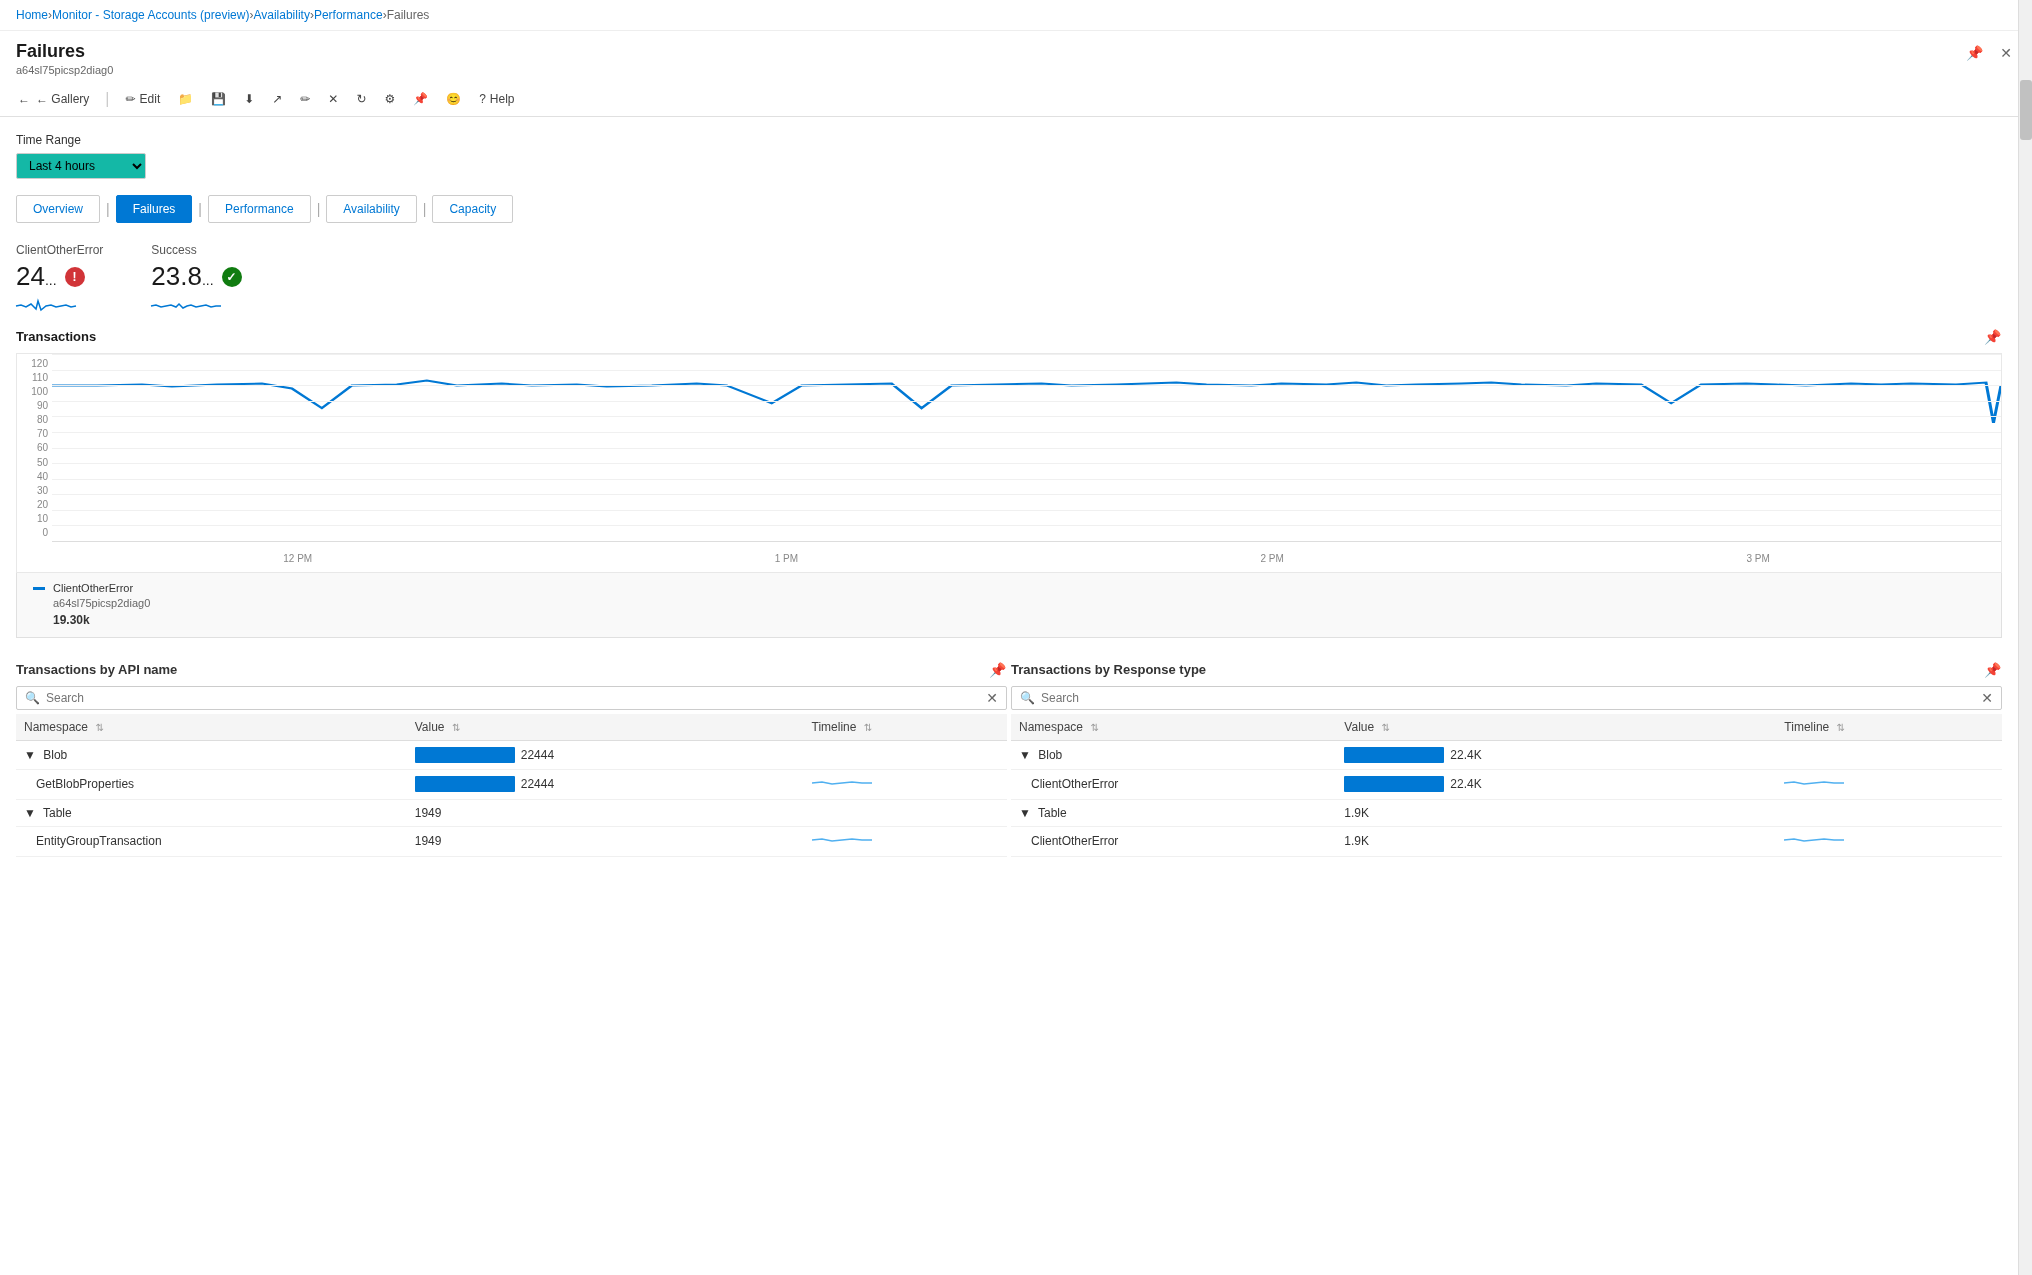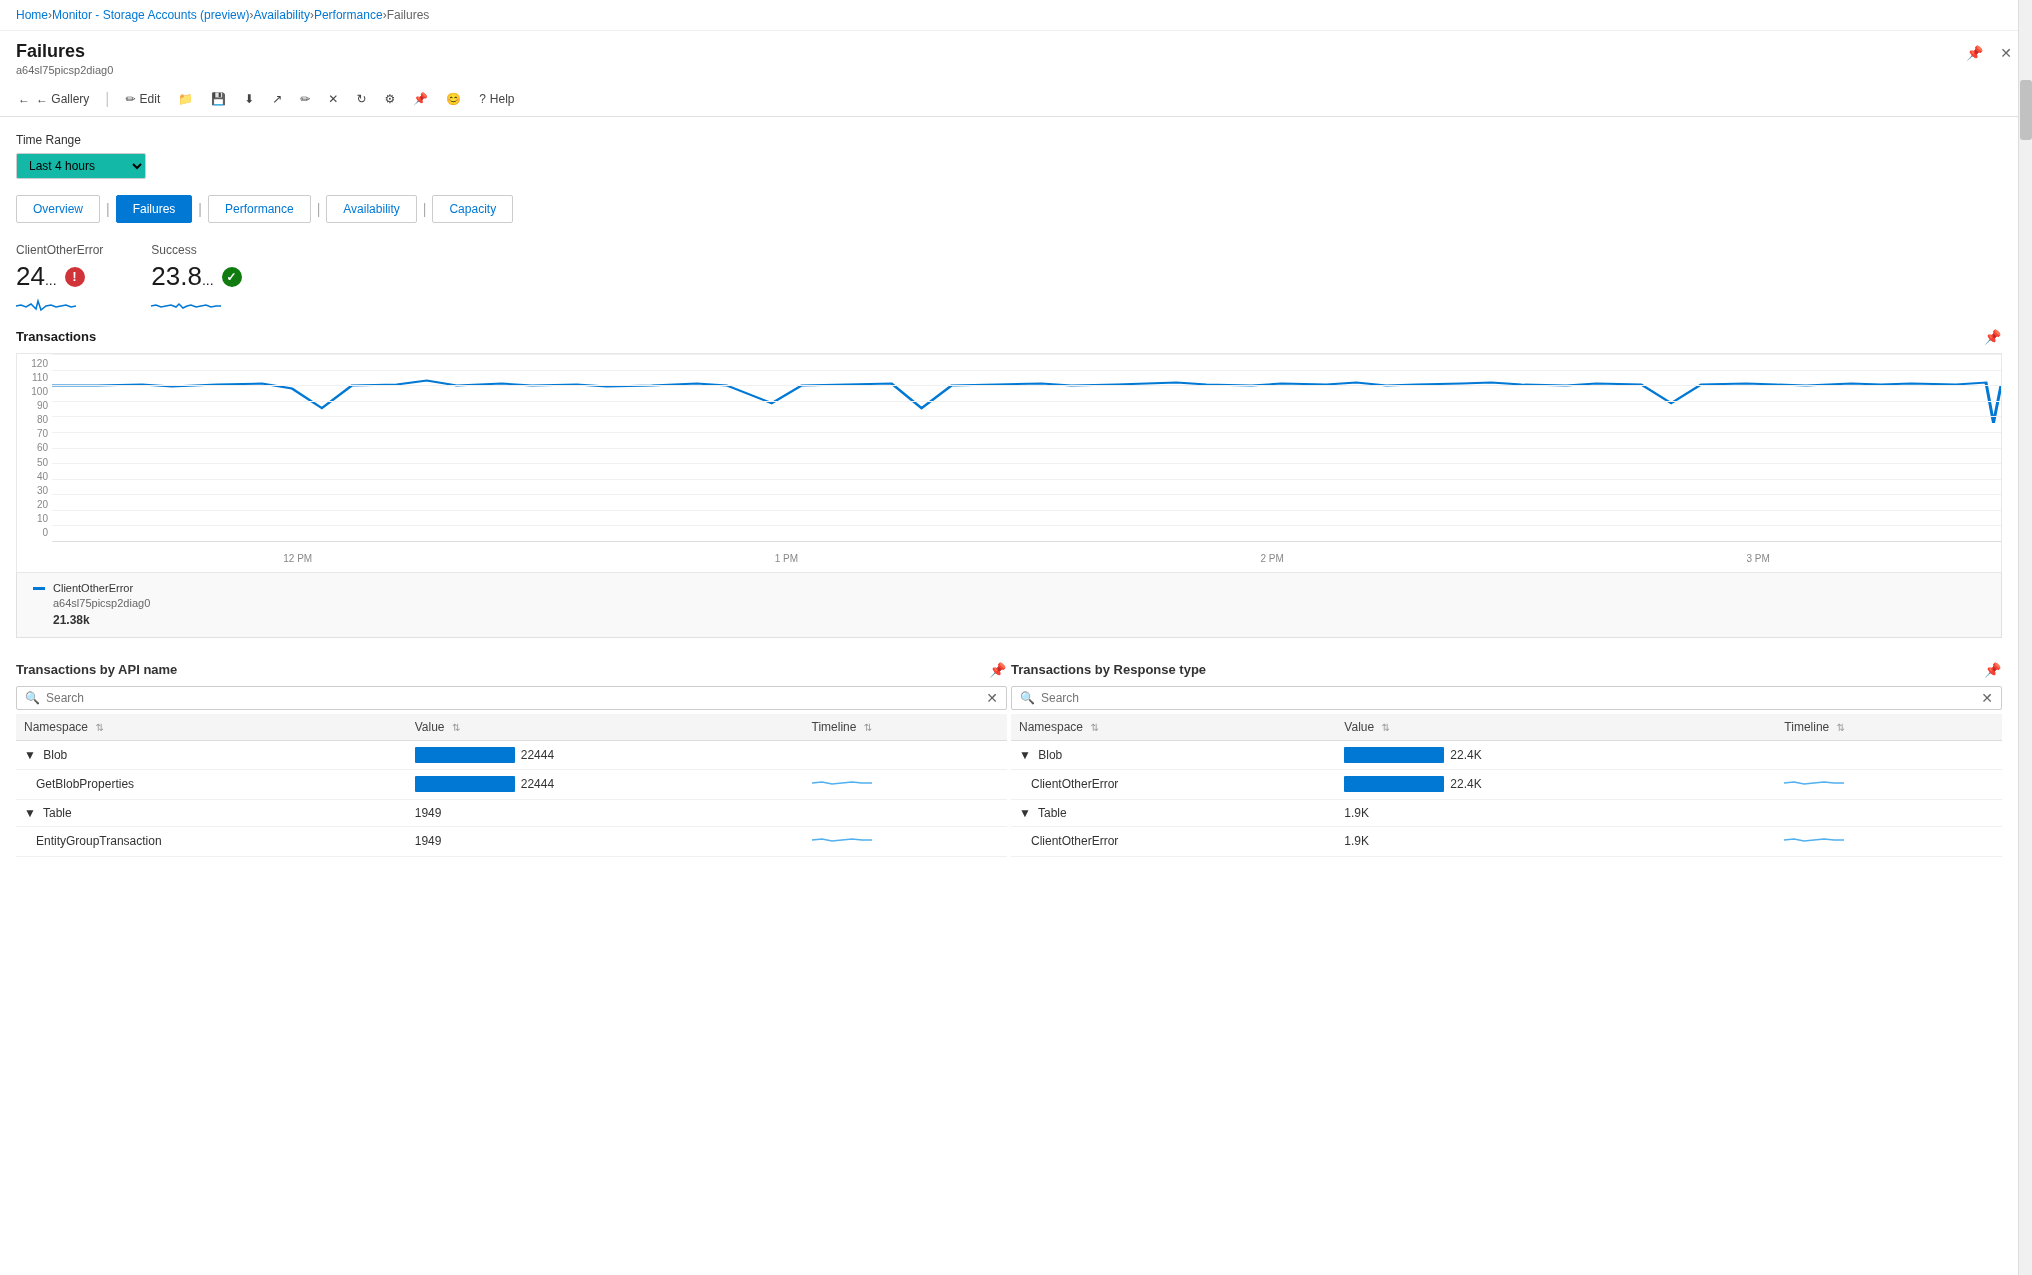--- a/index.html
+++ b/index.html
@@ -339,21 +339,21 @@
         <span class="chart-x-label">2 PM</span>
         <span class="chart-x-label">3 PM</span>
       </div>
     </div>
 
     <div class="chart-legend">
       <div style="width:12px;height:3px;background:#0078d4;margin-top:6px;flex-shrink:0"></div>
       <div class="legend-text">
         <div>ClientOtherError</div>
         <div style="color:#666;">a64sl75picsp2diag0</div>
-        <div class="legend-value">21.38k</div>
+        <div class="legend-value">19.30k</div>
       </div>
     </div>
   </div>
 
   <div class="bottom-tables">
 
     <div class="table-section">
       <div class="table-section-header">
         <span>Transactions by API name</span>
         <span class="pin-icon">📌</span>

